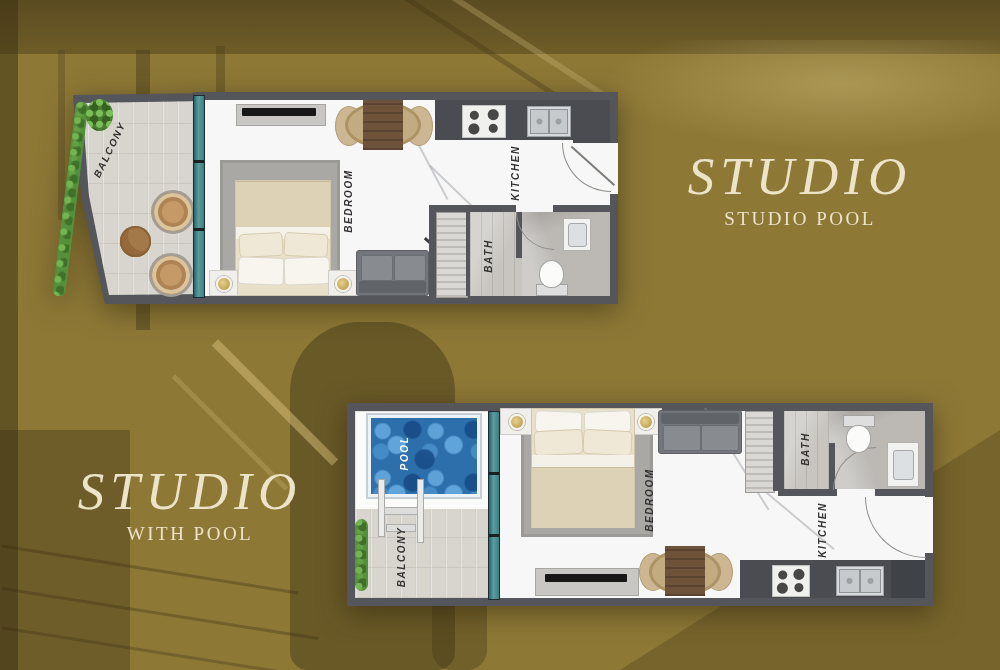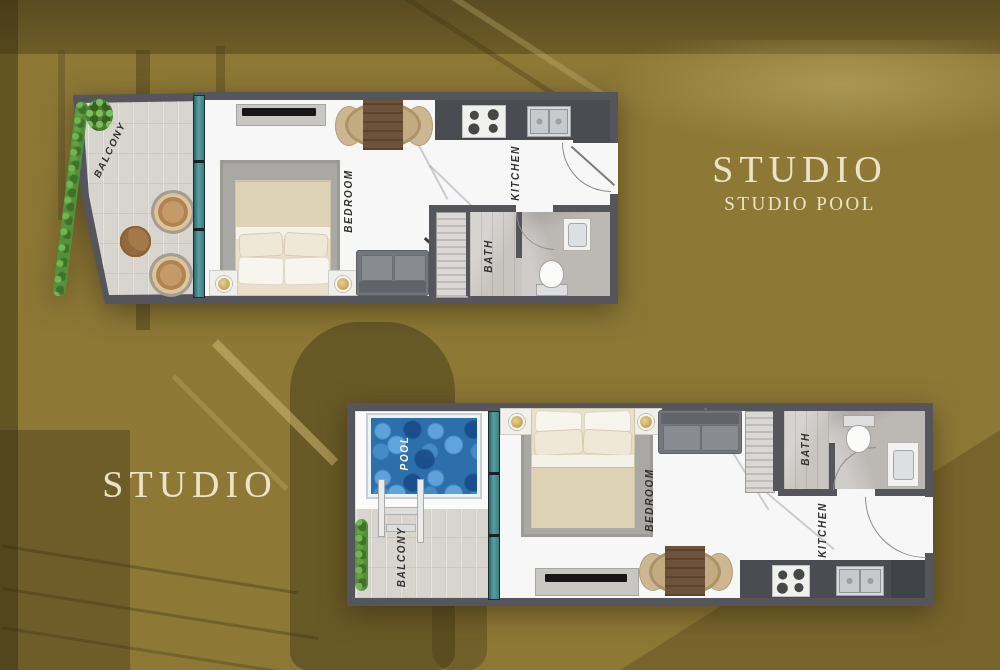--- a/index.html
+++ b/index.html
@@ -85,21 +85,21 @@
           radial-gradient(circle at 80% 70%, rgba(24,76,136,.9) 0 9px, rgba(0,0,0,0) 11px),
           radial-gradient(circle at 20% 78%, rgba(72,142,201,.9) 0 7px, rgba(0,0,0,0) 9px);
         background-size:53px 47px,61px 53px,57px 49px,67px 59px,49px 43px;}
   .ladrail{position:absolute;background:#ebebe9;border:1px solid #aaaaa8;}
   .ladstep{position:absolute;background:#dddddb;border:1px solid #b0b0ae;}
   .flamp{position:absolute;background:#3b3b3b;}
   .rlabel{position:absolute;font-family:"Liberation Sans",sans-serif;font-weight:700;font-style:italic;
           font-size:10px;letter-spacing:1.6px;color:#333230;text-align:center;white-space:nowrap;
           width:80px;height:12px;line-height:12px;}
   .title{position:absolute;text-align:center;color:#ece3c9;font-family:"Liberation Serif",serif;}
-  .title-big{font-size:38px;letter-spacing:6px;font-weight:400;line-height:1;}
+  .title-big{font-size:53px;letter-spacing:6px;font-weight:400;line-height:1;font-style:italic;}
   .title-sub{font-size:19px;letter-spacing:2.5px;margin-top:5px;}
 </style>
 </head>
 <body>
 
 <div class="stage">
 
   <div class="bgel" style="left:0;top:0;width:1000px;height:54px;background:linear-gradient(180deg,#584920,#6d5b27);opacity:.95;"></div>
   <div class="bgel" style="left:0;top:0;width:18px;height:670px;background:rgba(58,47,18,.5);"></div>
   <div class="bgel" style="left:136px;top:50px;width:14px;height:280px;background:rgba(72,58,24,.45);"></div>
@@ -276,15 +276,16 @@
     </div>
     <div class="abs" style="left:544px;top:157px;width:34px;height:38px;background:#3f4247;"></div>
     <div class="rlabel" style="left:436px;top:121px;transform:rotate(-90deg);">KITCHEN</div>
 
     <div class="floor" style="left:578px;top:94px;width:8px;height:56px;"></div>
     <div class="arc" style="left:518px;top:94px;width:60px;height:60px;border-left-width:1.6px;border-bottom-width:1.6px;border-radius:0 0 0 100%;"></div>
   </section>
 
   <div class="title" style="left:65px;top:465px;width:250px;">
     <div class="title-big">STUDIO</div>
+    <div class="title-sub">WITH POOL</div>
   </div>
 
 </div>
 
 </body></html>

